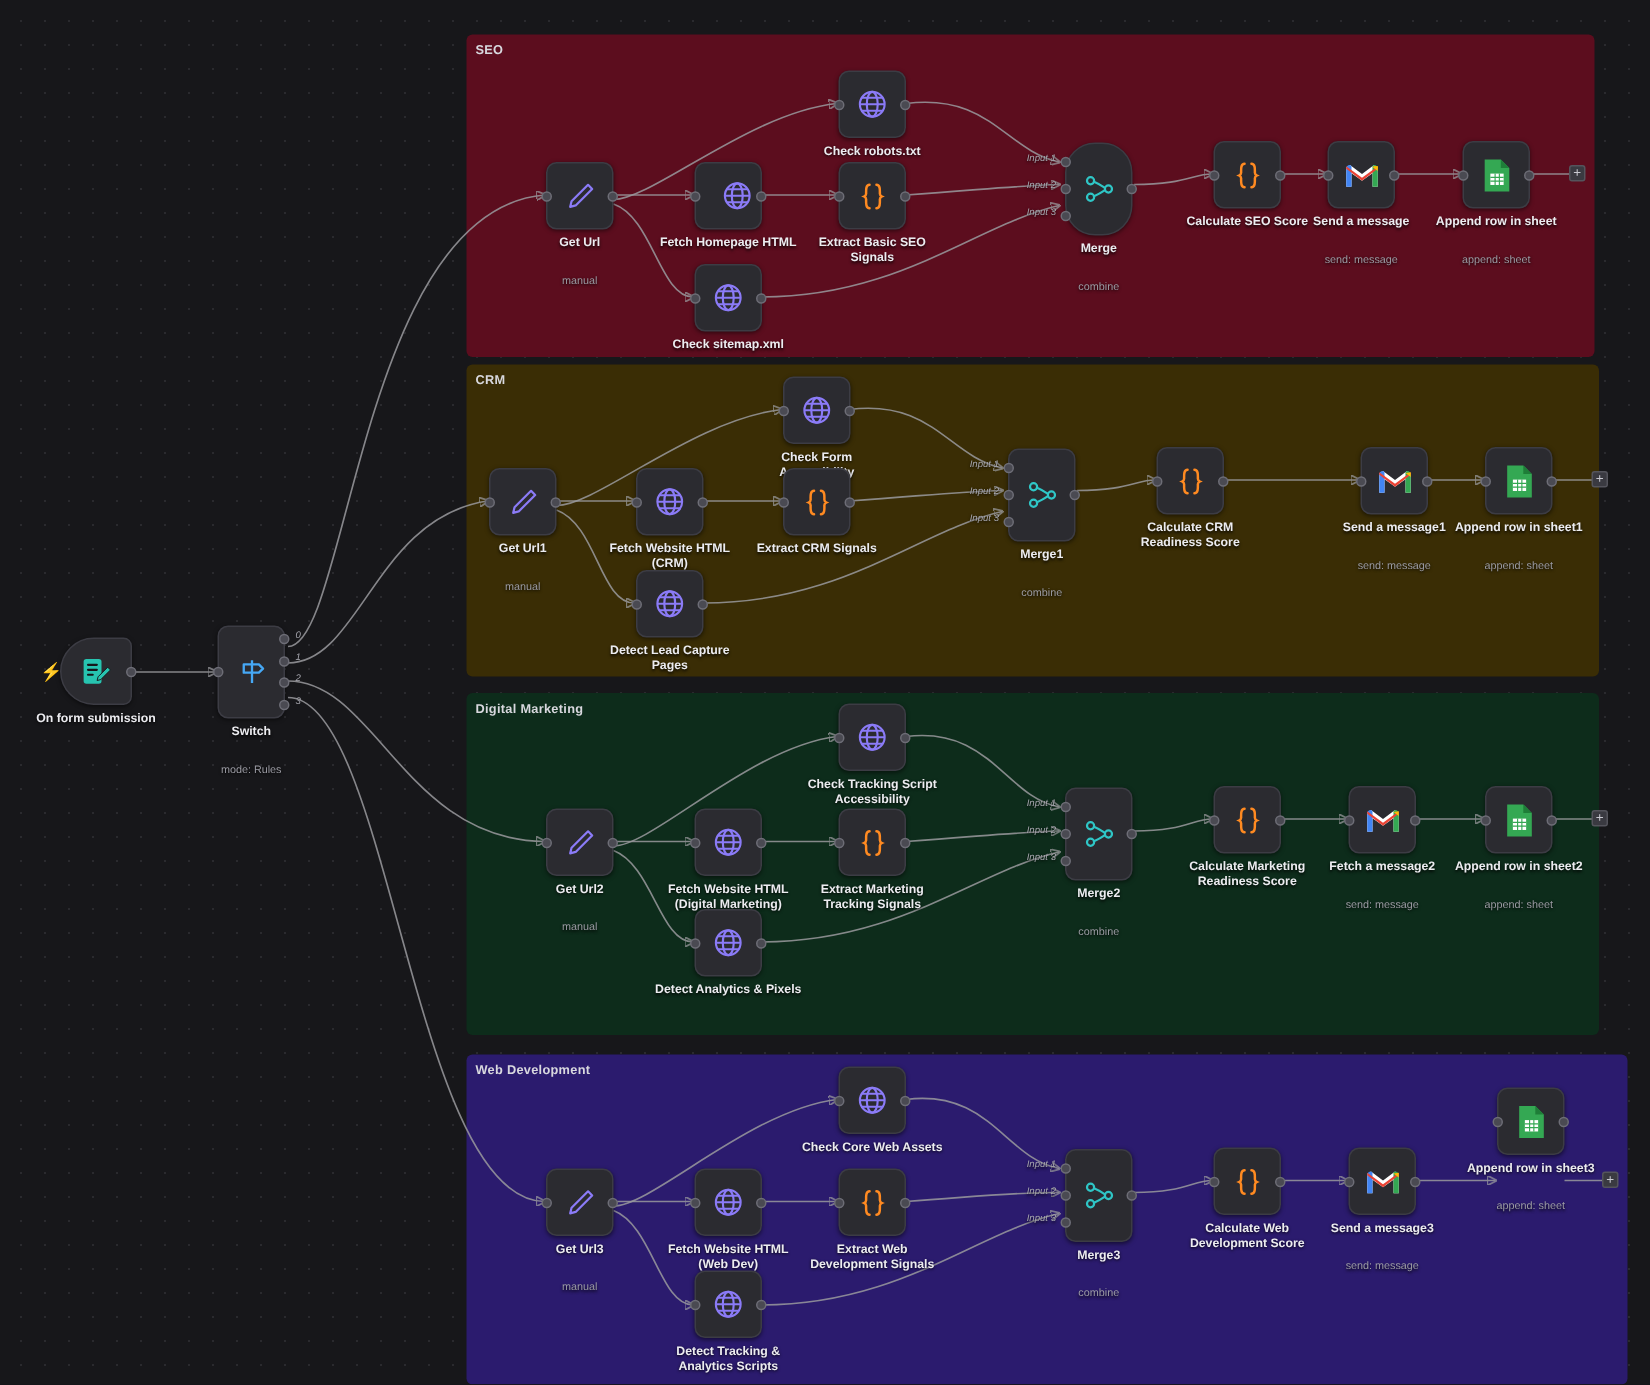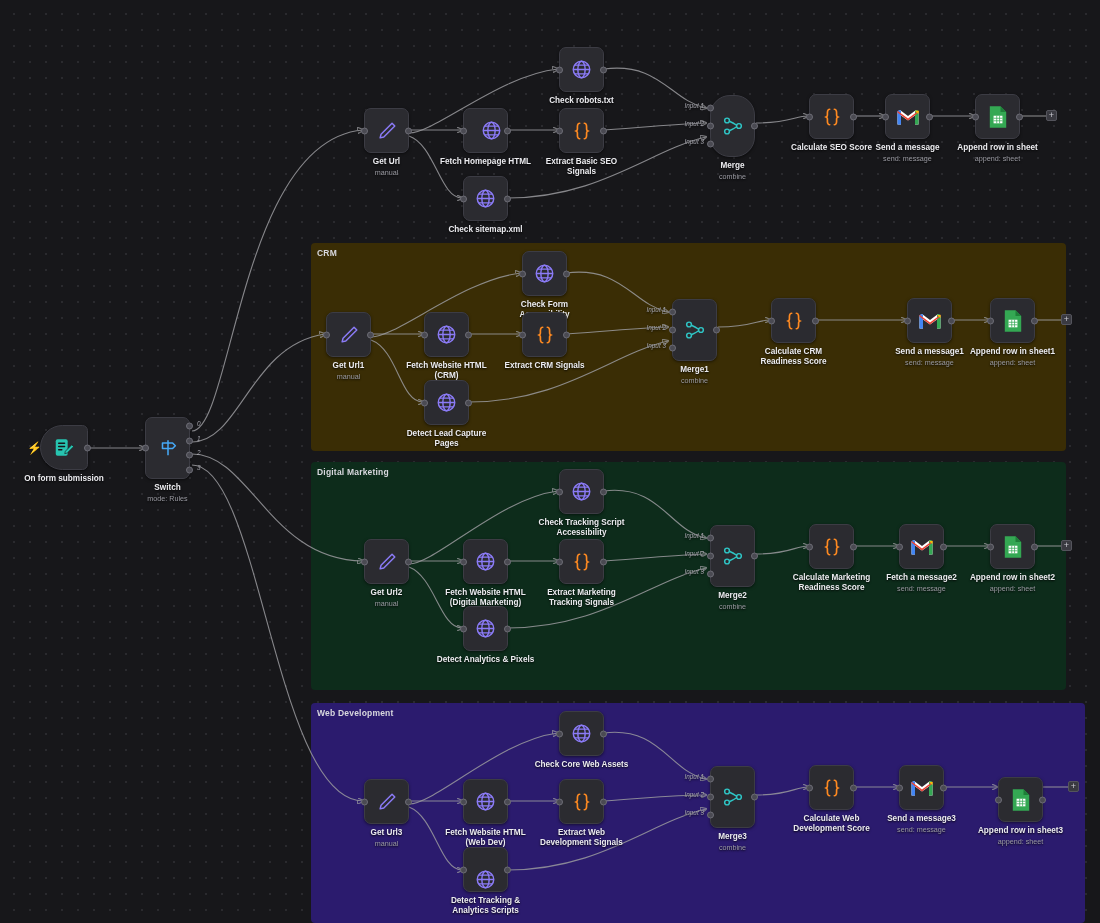--- a/index.html
+++ b/index.html
@@ -67,21 +67,21 @@
     white-space: nowrap;
     line-height: 10px;
     text-shadow: 0 1px 2px rgba(0,0,0,.85);
   }
   .node-label.wrap { white-space: normal; width: 96px; }
   .node-sub {
     display: block;
     font-size: 7.2px;
     font-weight: 400;
     color: #9b9ba3;
-    margin-top: 1px;
+    margin-top: 15px;
     white-space: nowrap;
   }
   
   .port {
     position: absolute;
     width: 7px; height: 7px;
     border-radius: 50%;
     background: #4a4a52;
     border: 1px solid #6d6d76;
     top: 50%;
@@ -132,20 +132,23 @@
     font-size: 12px;
     line-height: 12px;
   }
   svg.gl { display: block; }
 </style>
 </head>
 <body>
 
 <div id="canvas">
 
+  <div class="group" style="left:311px; top:23px; width:752px; height:215px; background:#5c0d1e;">
+    <span class="group-label">SEO</span>
+  </div>
 
   <div class="group" style="left:311px; top:243px; width:755px; height:208px; background:#3a2d05;">
     <span class="group-label">CRM</span>
   </div>
 
   <div class="group" style="left:311px; top:462px; width:755px; height:228px; background:#0d2c1b;">
     <span class="group-label">Digital Marketing</span>
   </div>
 
   <div class="group" style="left:311px; top:703px; width:774px; height:220px; background:#2b1b6e;">
@@ -643,21 +646,21 @@
     <svg class="gl" width="23" height="23" viewBox="0 0 24 24">
       <circle cx="12" cy="12" r="8.6" stroke="#8b7bf7" stroke-width="1.5" fill="none"></circle>
       <ellipse cx="12" cy="12" rx="3.8" ry="8.6" stroke="#8b7bf7" stroke-width="1.5" fill="none"></ellipse>
       <path d="M3.4 12 H20.6 M4.6 7.4 H19.4 M4.6 16.6 H19.4" stroke="#8b7bf7" stroke-width="1.4"></path>
     </svg>
     <span class="port in"></span>
     <span class="port out"></span>
     <span class="node-label">Check Core Web Assets</span>
   </div>
 
-  <div class="node" style="left:463px; top:847px;align-items:flex-end;">
+  <div class="node" style="left:463px; top:847px;">
     <svg class="gl" width="23" height="23" viewBox="0 0 24 24">
       <circle cx="12" cy="12" r="8.6" stroke="#8b7bf7" stroke-width="1.5" fill="none"></circle>
       <ellipse cx="12" cy="12" rx="3.8" ry="8.6" stroke="#8b7bf7" stroke-width="1.5" fill="none"></ellipse>
       <path d="M3.4 12 H20.6 M4.6 7.4 H19.4 M4.6 16.6 H19.4" stroke="#8b7bf7" stroke-width="1.4"></path>
     </svg>
     <span class="port in"></span>
     <span class="port out"></span>
     <span class="node-label wrap">Detect Tracking &amp; Analytics Scripts</span>
   </div>
 
@@ -713,21 +716,21 @@
       <path d="M45 5.5 L45 12 L38 6.5 Z" fill="#fbbc04"></path>
     </svg>
     <span class="port in"></span>
     <span class="port out"></span>
     <span class="node-label">
       <span>Send a message3</span>
       <span class="node-sub">send: message</span>
     </span>
   </div>
 
-  <div class="node" style="left:998px; top:777px;">
+  <div class="node" style="left:998px; top:725px;">
     <svg class="gl" width="20" height="24" viewBox="0 0 30 38">
       <path d="M2 2 H19 L28 11 V36 H2 Z" fill="#34a853"></path>
       <path d="M19 2 L28 11 H19 Z" fill="#1e7e38"></path>
       <rect x="8" y="17" width="14" height="12" fill="#ffffff"></rect>
       <path d="M8 21 H22 M8 25 H22 M13 17 V29 M17.5 17 V29" stroke="#34a853" stroke-width="1.2"></path>
     </svg>
     <span class="port in"></span>
     <span class="port out"></span>
     <span class="node-label">
       <span>Append row in sheet3</span>

